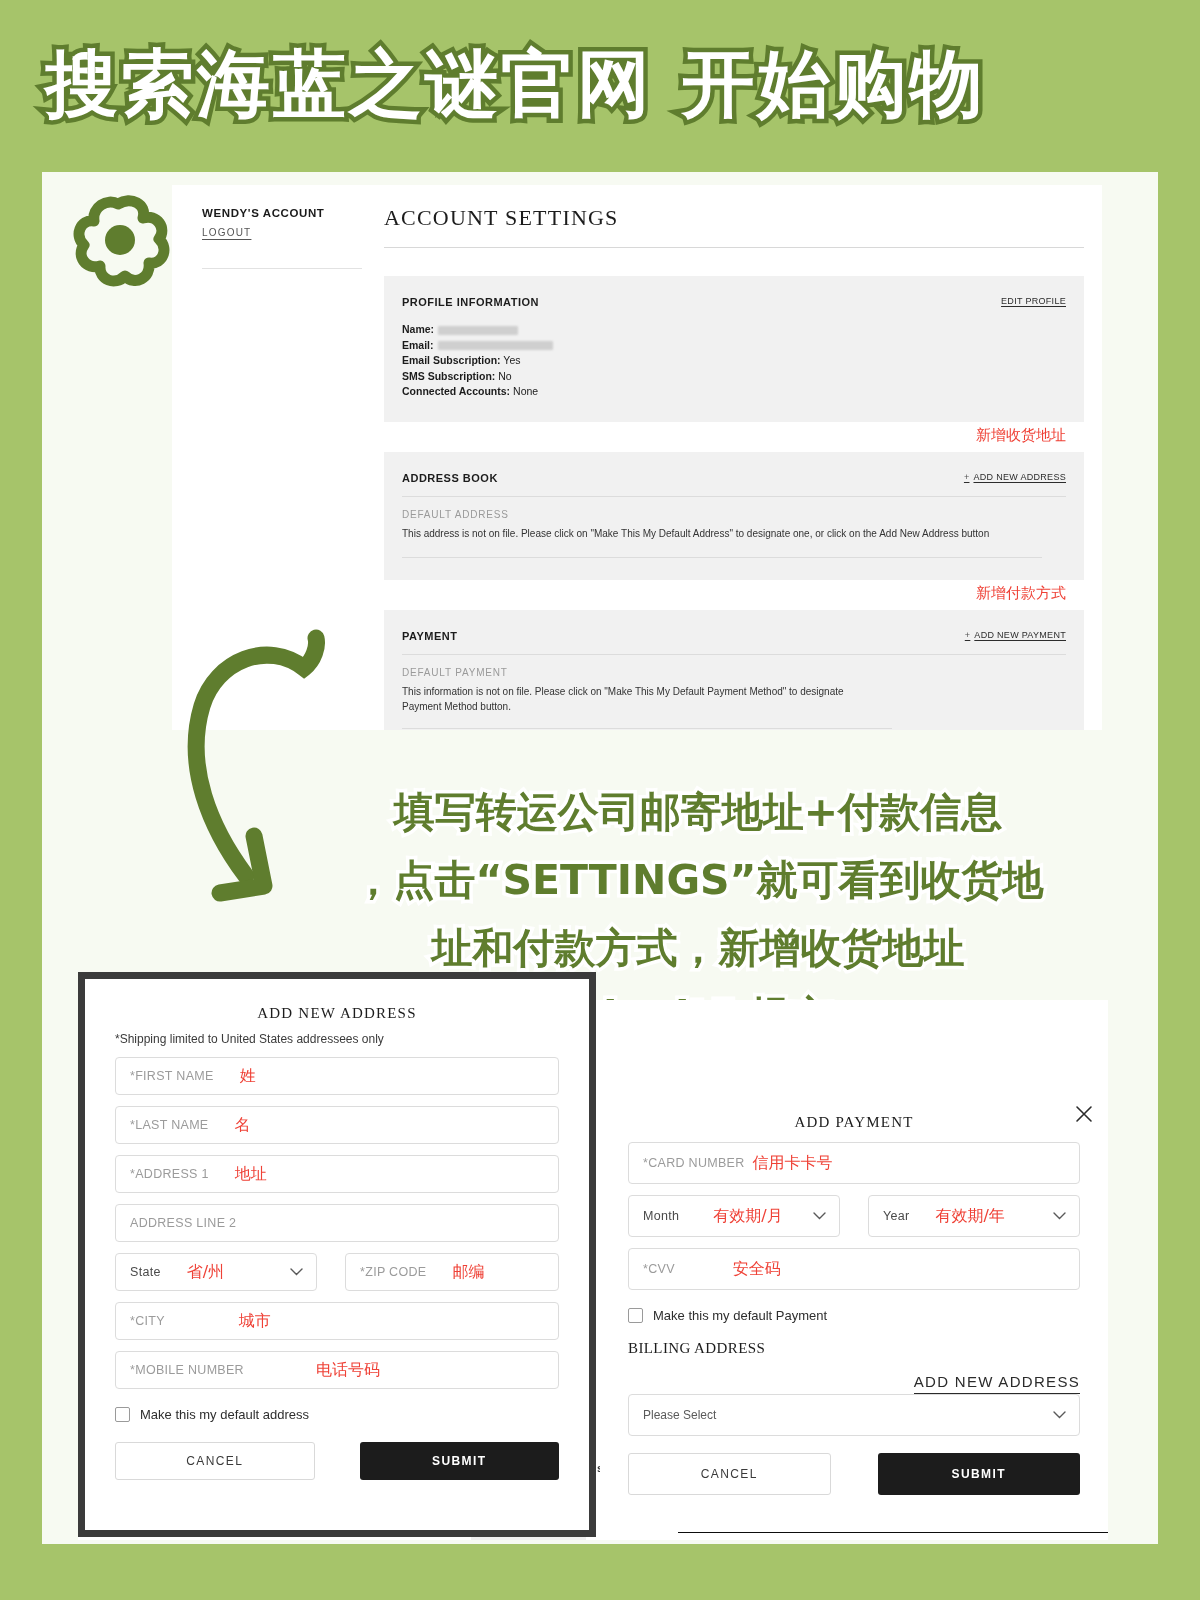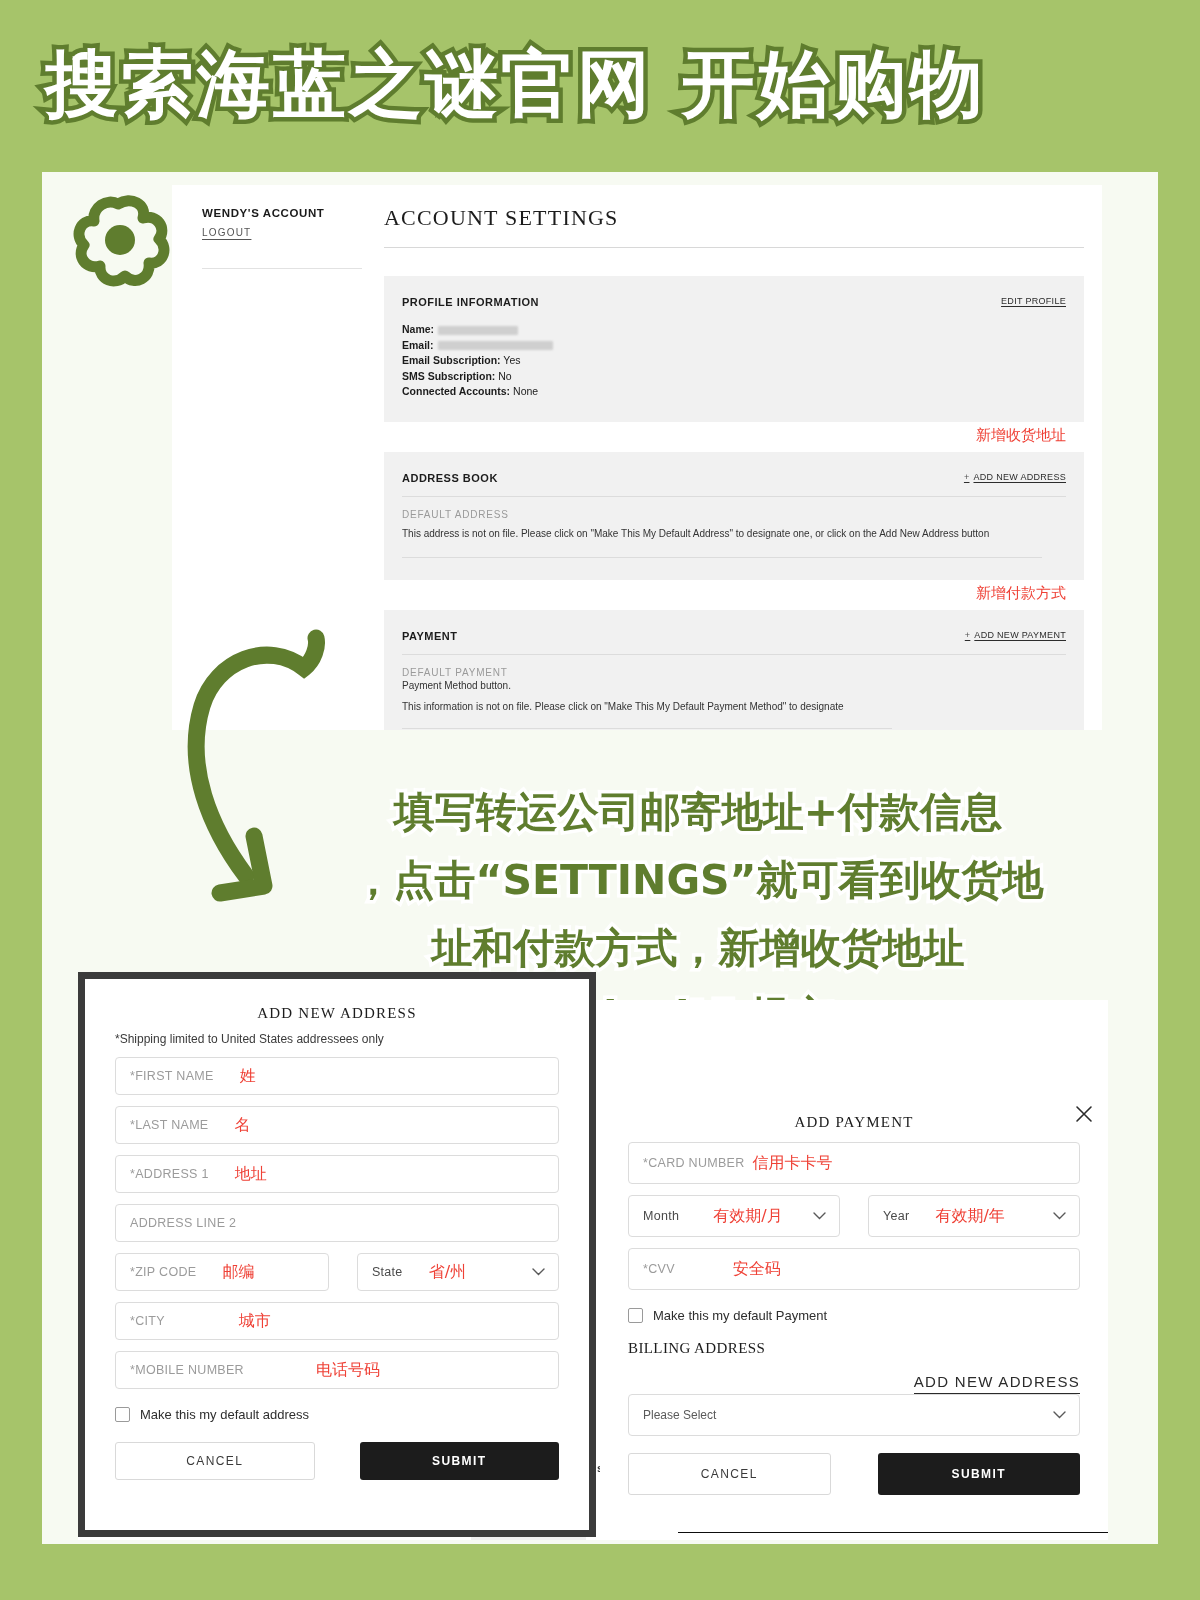--- a/index.html
+++ b/index.html
@@ -230,22 +230,22 @@
         <div class="panel-body">This address is not on file. Please click on "Make This My Default Address" to designate one, or click on the Add New Address button</div>
         <div class="panel-rule" style="margin-top:16px; width:640px"></div>
       </div>
 
       <div class="panel" style="margin-top:30px">
         <div class="cn-note" style="right:18px; top:-26px">新增付款方式</div>
         <div class="panel-title">PAYMENT</div>
         <div class="panel-link"><span class="plus">+</span><span>ADD NEW PAYMENT</span></div>
         <div class="panel-rule"></div>
         <div class="panel-sub">DEFAULT PAYMENT</div>
+        <div class="panel-body">This information is not on file. Please click on "Make This My Default Payment Method" to designate</div>
         <div class="panel-body" style="margin-top:0">Payment Method button.</div>
-        <div class="panel-body">This information is not on file. Please click on "Make This My Default Payment Method" to designate</div>
         <div class="panel-rule" style="margin-top:14px; width:490px"></div>
       </div>
     </div>
   </div>
 
   <svg style="position:absolute; left:168px; top:598px; width:190px; height:325px" viewBox="0 0 190 325">
     <path d="M148 40 C150 48 146 62 136 70 C100 42 48 62 34 108
              C16 168 42 230 78 278" fill="none" stroke="#5f7d2e" stroke-width="17" stroke-linecap="round"></path>
     <path d="M86 238 L96 288 L52 295" fill="none" stroke="#5f7d2e" stroke-width="17" stroke-linecap="round" stroke-linejoin="round"></path>
   </svg>
@@ -295,30 +295,30 @@
       </div>
       <div class="field">
         <span class="field-label">*ADDRESS 1</span>
         <span class="field-cn">地址</span>
       </div>
       <div class="field">
         <span class="field-label">ADDRESS LINE 2</span>
       </div>
 
       <div class="field-row">
-        <div class="field f-zip">
-          <span class="field-label">*ZIP CODE</span>
-          <span class="field-cn">邮编</span>
-        </div>
         <div class="field f-state">
           <span class="field-label" style="color:#4a4a4a">State</span>
           <span class="field-cn">省/州</span>
           <svg class="chev" width="13" height="8" viewBox="0 0 13 8">
             <path d="M1 1 L6.5 6.5 L12 1" fill="none" stroke="#5a5a5a" stroke-width="1.4" stroke-linecap="round"></path>
           </svg>
+        </div>
+        <div class="field f-zip">
+          <span class="field-label">*ZIP CODE</span>
+          <span class="field-cn">邮编</span>
         </div>
       </div>
 
       <div class="field">
         <span class="field-label">*CITY</span>
         <span class="field-cn" style="margin-left:74px">城市</span>
       </div>
       <div class="field">
         <span class="field-label">*MOBILE NUMBER</span>
         <span class="field-cn" style="margin-left:72px">电话号码</span>

